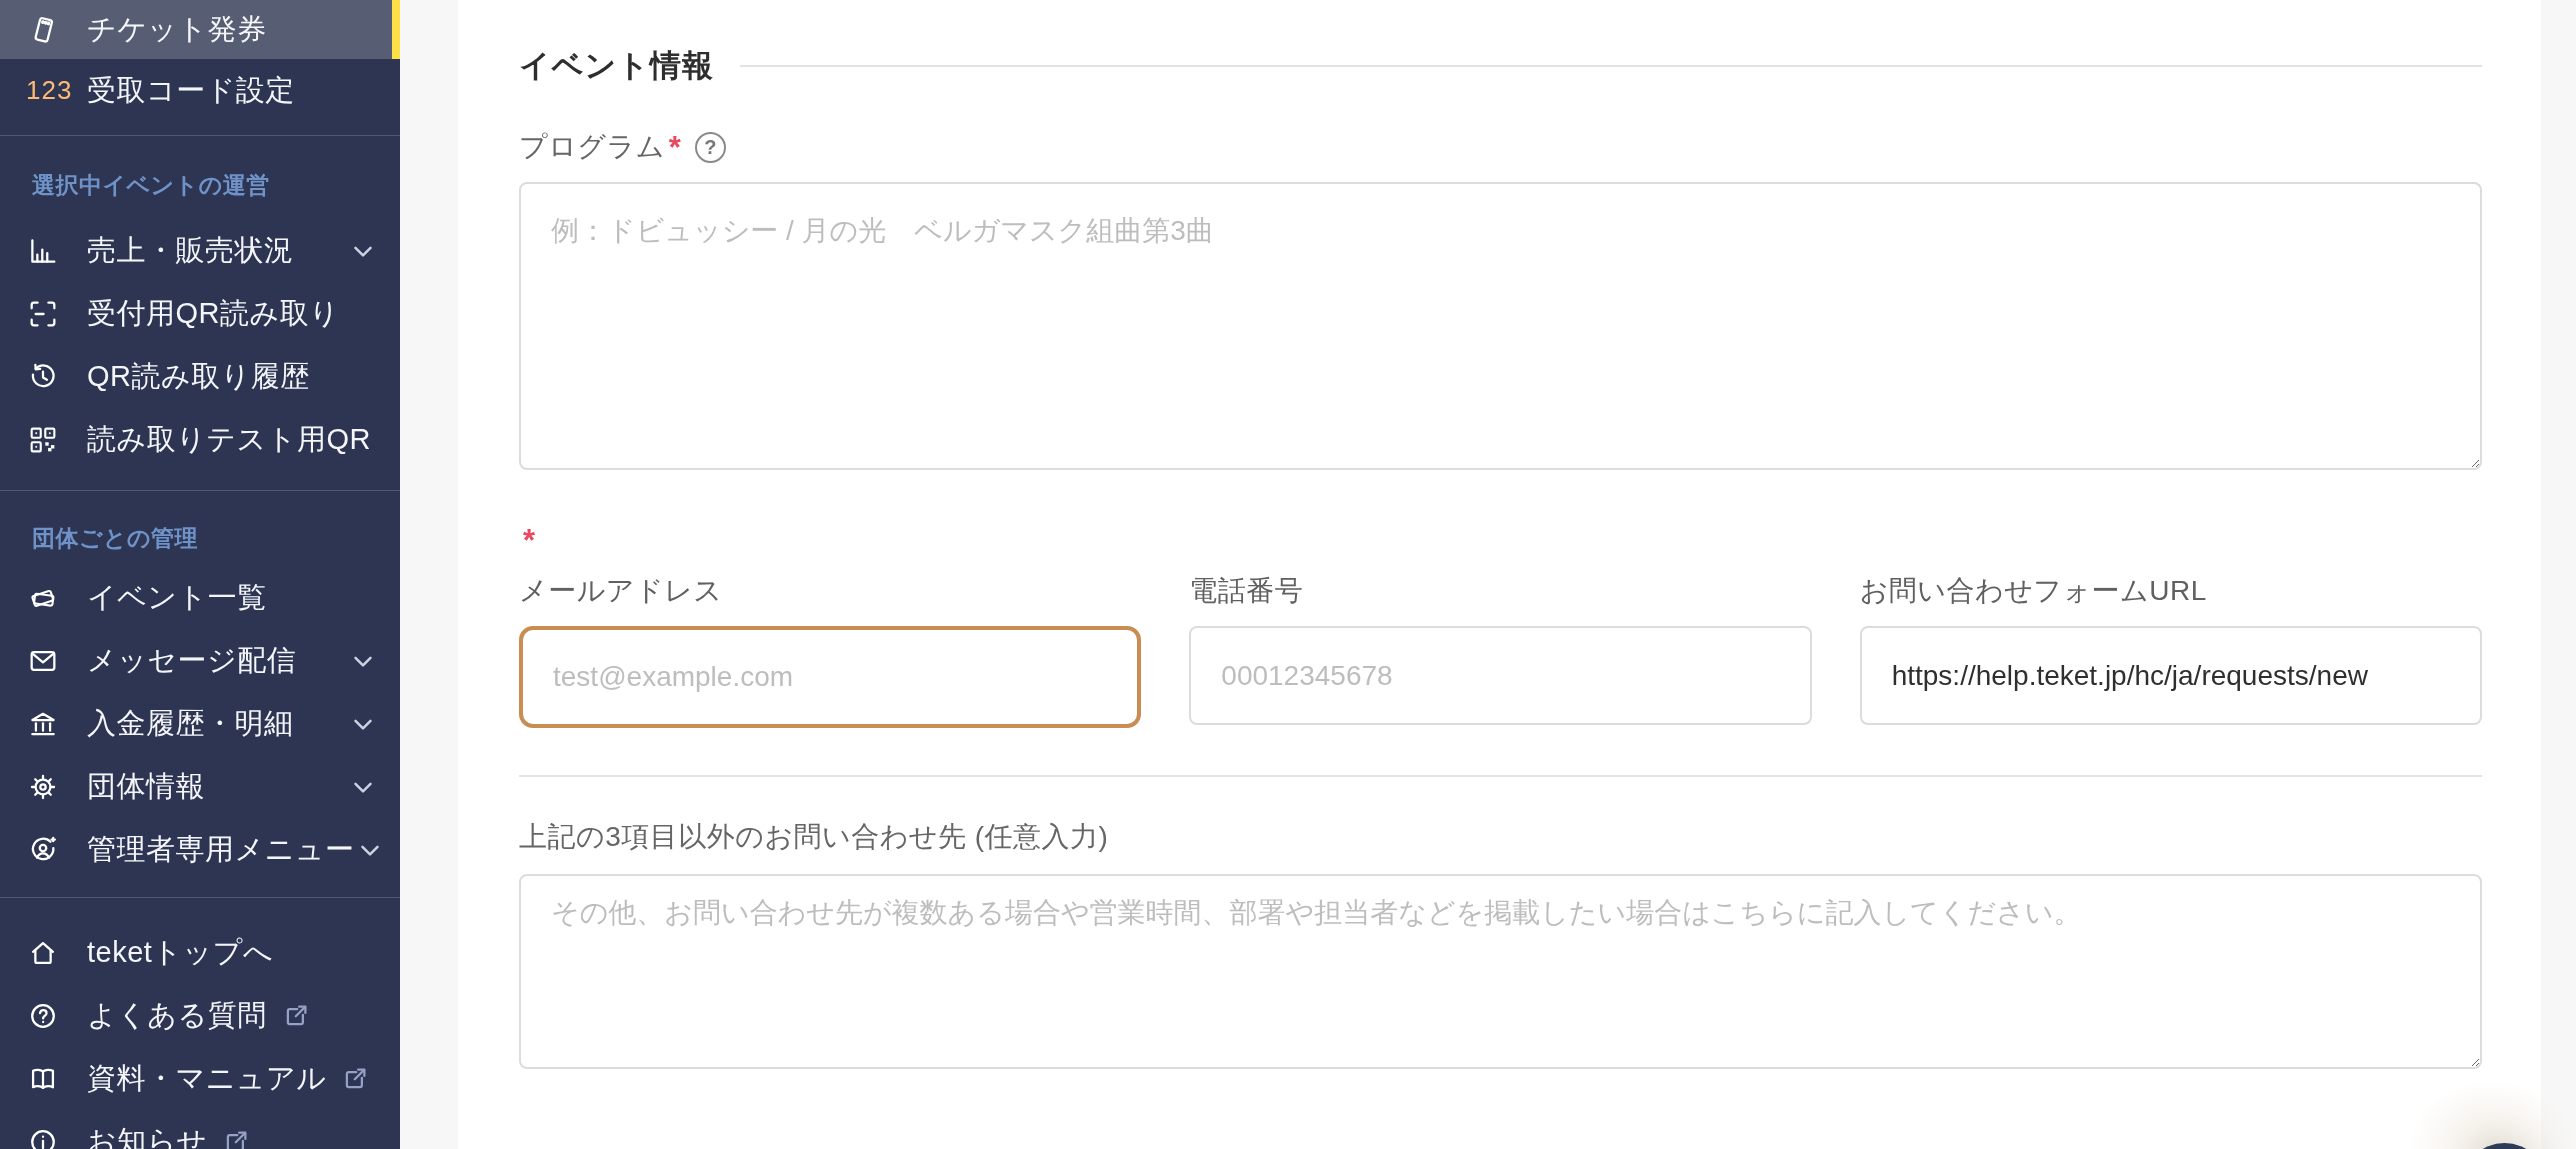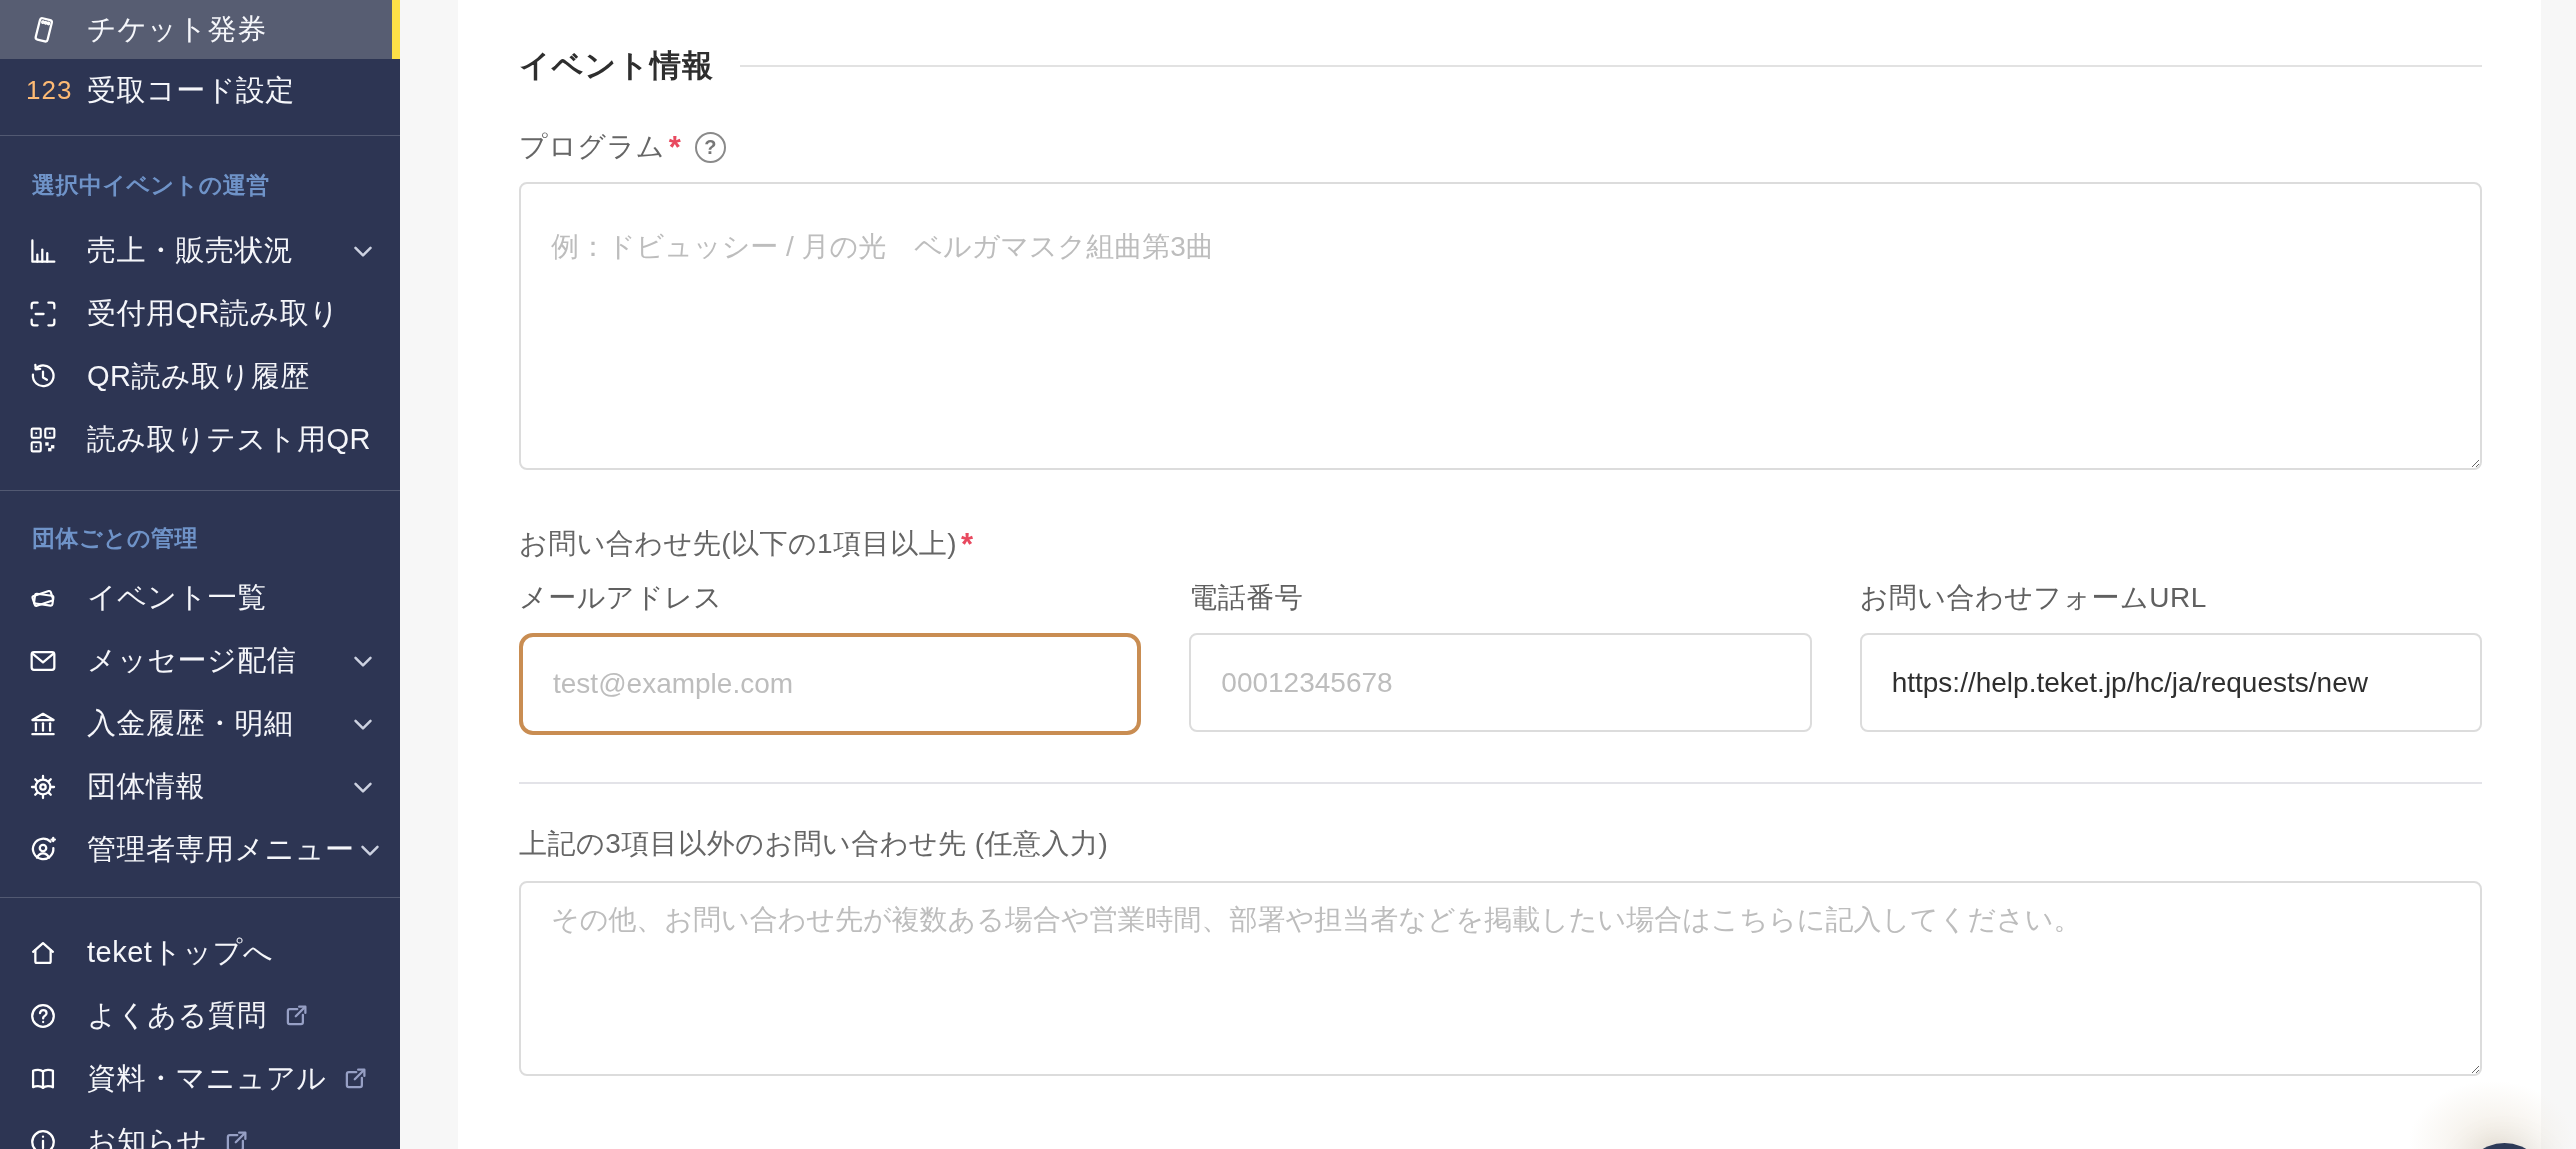--- a/index.html
+++ b/index.html
@@ -84,21 +84,21 @@
   }
 
   textarea.box, input.box {
     width: 100%; border: 2px solid #dcdcdc; border-radius: 8px;
     font-size: 28px; color: #2f2f2f; background: #fff;
     font-family: inherit; outline: none;
   }
   textarea.box { resize: both; }
   ::placeholder { color: #bdbdbd; opacity: 1; }
 
-  #program { height: 288px; margin-top: 16px; padding: 44px 30px; }
+  #program { height: 288px; margin-top: 16px; padding: 28px 30px; }
 
   .group-label { margin-top: 51px; }
   .fields {
     display: grid; grid-template-columns: 1fr 1fr 1fr;
     column-gap: 48px; margin-top: 16px;
   }
   .field label {
     display: block; font-size: 28px; color: #606060;
     margin-bottom: 16px; letter-spacing: 0.5px;
   }
@@ -372,21 +372,20 @@
 
       <div class="label-row">
         <span class="flabel">プログラム</span>
         <span class="req">*</span>
         <span class="help">?</span>
       </div>
 
       <textarea id="program" class="box" placeholder="例：ドビュッシー / 月の光　ベルガマスク組曲第3曲" style=""></textarea>
 
       <div class="label-row group-label">
-        <span class="flabel">お問い合わせ先(以下の1項目以上)</span>
         <span class="req">*</span>
       </div>
 
       <div class="fields">
         <div class="field">
           <label>メールアドレス</label>
           <input type="text" class="box focused" placeholder="test@example.com" style="">
         </div>
         <div class="field">
           <label>電話番号</label>

